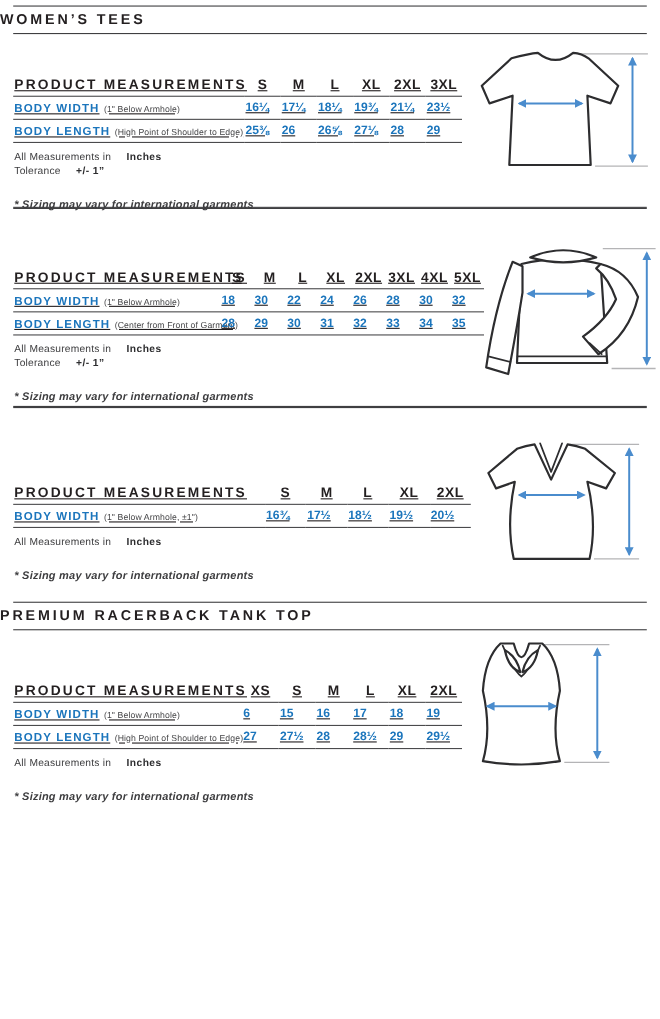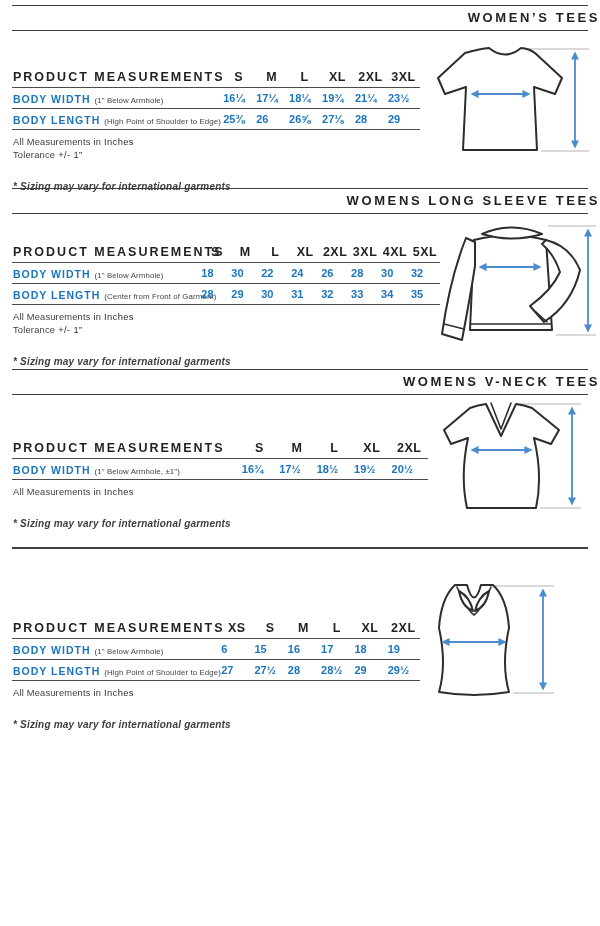--- a/index.html
+++ b/index.html
@@ -8,29 +8,29 @@
     font-family:"Liberation Sans", sans-serif;
     padding-top:5px;box-sizing:border-box;position:relative;
   }
   .section{position:relative;}
   .sec1{height:183px;}
   .sec2{height:181px;}
   .sec3{height:178px;}
   .sec4{height:370px;}
   .band-rule{height:0;border-top:1.6px solid #3f3f41;margin:0 12px;}
   .band-title{
-    text-align:right;font-weight:bold;font-size:13px;letter-spacing:2.6px;
-    padding:4px 0 5px 16px;color:#231f20;white-space:nowrap;
+    text-align:left;font-weight:bold;font-size:13px;letter-spacing:2.6px;
+    padding:4px 0 5px 0;color:#231f20;white-space:nowrap;
   }
   .twrap{position:absolute;left:12px;}
   .sec1 .twrap{top:58px;width:408px;}
   .sec2 .twrap{top:50px;width:428px;}
   .sec3 .twrap{top:65px;width:416px;}
   .sec4 .twrap{top:67px;width:408px;}
-  table{border-collapse:collapse;table-layout:fixed;width:100%;}
+  table{border-collapse:collapse;table-layout:fixed;width:100%;text-decoration:underline;}
   .sec1 col.lab{width:51.5%;} .sec1 col.sz{width:8.08%;}
   .sec2 col.lab{width:44%;}   .sec2 col.sz{width:7%;}
   .sec3 col.lab{width:55%;}   .sec3 col.sz{width:9%;}
   .sec4 col.lab{width:51%;}   .sec4 col.sz{width:8.16%;}
   thead tr{height:24px;border-bottom:1.6px solid #4a4a4c;vertical-align:bottom;}
   tbody tr{height:20px;border-bottom:1.6px solid #4a4a4c;}
   th.ph{
     text-align:left;font-size:12.5px;font-weight:bold;letter-spacing:2px;
     white-space:nowrap;padding:0 0 3px 1px;color:#231f20;
   }
@@ -40,22 +40,22 @@
   }
   td.lbl{white-space:nowrap;overflow:visible;padding-left:1px;}
   .lname{font-size:10.5px;font-weight:bold;letter-spacing:1px;color:#1b75bc;}
   .lnote{font-size:7.9px;color:#454547;margin-left:4px;letter-spacing:.1px;}
   td.val{
     font-size:11px;font-weight:bold;color:#1b75bc;
     white-space:nowrap;
   }
   .foot{margin-top:7px;}
   .fn{margin:0 0 3px 1px;font-size:9.3px;color:#3d3d3f;letter-spacing:.2px;}
-  .fn b{font-weight:normal;color:#2d2d2f;letter-spacing:.4px;}
-  .fn .pre{margin-right:3px;}
+  .fn b{font-weight:bold;color:#2d2d2f;letter-spacing:.4px;}
+  .fn .pre{margin-right:14px;}
   .fn.sizing{font-style:italic;font-weight:bold;font-size:10px;color:#3d3d3f;margin-top:21px;}
   .illus{position:absolute;}
   .sec1 .illus{top:37px;right:8px;}
   .sec2 .illus{top:30px;right:2px;}
   .sec3 .illus{top:27px;right:16px;}
   .sec4 .illus{top:35px;right:42px;}
   svg .outline{fill:#ffffff;stroke:#2d2d2f;stroke-width:2;stroke-linejoin:round;stroke-linecap:round;}
   svg .thin{fill:none;stroke:#2d2d2f;stroke-width:1.6;stroke-linejoin:round;stroke-linecap:round;}
   svg .arrow{stroke:#4a8ccd;stroke-width:1.8;}
   svg .ext{stroke:#b4b4b6;stroke-width:1.2;}
@@ -129,21 +129,20 @@
       <line class="ext" x1="114" y1="109" x2="162" y2="109"></line>
       <path class="outline" d="M62,6 Q78,19 94,6 Q102,6.5 108,11 L135,36 L128,52 L107,45 L110,108 L36,108 L39,45 L18,52 L11,36 L38,11 Q54,6.5 62,6 Z"></path>
       <line class="arrow" x1="45" y1="52" x2="102" y2="52" marker-start="url(#ah-a)" marker-end="url(#ah-a)"></line>
       <line class="arrow" x1="148" y1="11" x2="148" y2="105" marker-start="url(#ah-a)" marker-end="url(#ah-a)"></line>
     </svg>
   </div>
 </div>
 
 <div class="section sec2">
   <div class="band-rule"></div>
-  <div class="band-title">WOMENS LONG SLEEVE TEES</div>
   <div class="band-rule"></div>
 
   <div class="twrap">
     <table>
       <colgroup>
           <col class="lab">
           <col class="sz">
           <col class="sz">
           <col class="sz">
           <col class="sz">
@@ -214,21 +213,20 @@
       <path class="thin" d="M106,94 L117,104"></path>
       <path class="thin" d="M40.5,106 L121.5,106"></path>
       <line class="arrow" x1="50" y1="49" x2="110" y2="49" marker-start="url(#ah-b)" marker-end="url(#ah-b)"></line>
       <line class="arrow" x1="158" y1="12" x2="158" y2="113" marker-start="url(#ah-b)" marker-end="url(#ah-b)"></line>
     </svg>
   </div>
 </div>
 
 <div class="section sec3">
   <div class="band-rule"></div>
-  <div class="band-title">WOMENS V-NECK TEES</div>
   <div class="band-rule"></div>
 
   <div class="twrap">
     <table>
       <colgroup>
           <col class="lab">
           <col class="sz">
           <col class="sz">
           <col class="sz">
           <col class="sz">
@@ -273,20 +271,21 @@
       <path class="outline" d="M52,8 Q44,9 36,12 L10,34 L17,48 L34,42 Q26,80 33,112 L102,112 Q109,80 100,42 L117,48 L125,34 L98,12 Q90,9 82,8 L67,40 Z"></path>
       <path class="thin" d="M57,7 L67,33 L77,7"></path>
       <line class="arrow" x1="38" y1="54" x2="97" y2="54" marker-start="url(#ah-c)" marker-end="url(#ah-c)"></line>
       <line class="arrow" x1="138" y1="12" x2="138" y2="108" marker-start="url(#ah-c)" marker-end="url(#ah-c)"></line>
     </svg>
   </div>
 </div>
 
 <div class="section sec4">
   <div class="band-rule"></div>
+  <div class="band-title">PREMIUM RACERBACK TANK TOP</div>
   <div class="band-rule"></div>
 
   <div class="twrap">
     <table>
       <colgroup>
           <col class="lab">
           <col class="sz">
           <col class="sz">
           <col class="sz">
           <col class="sz">

